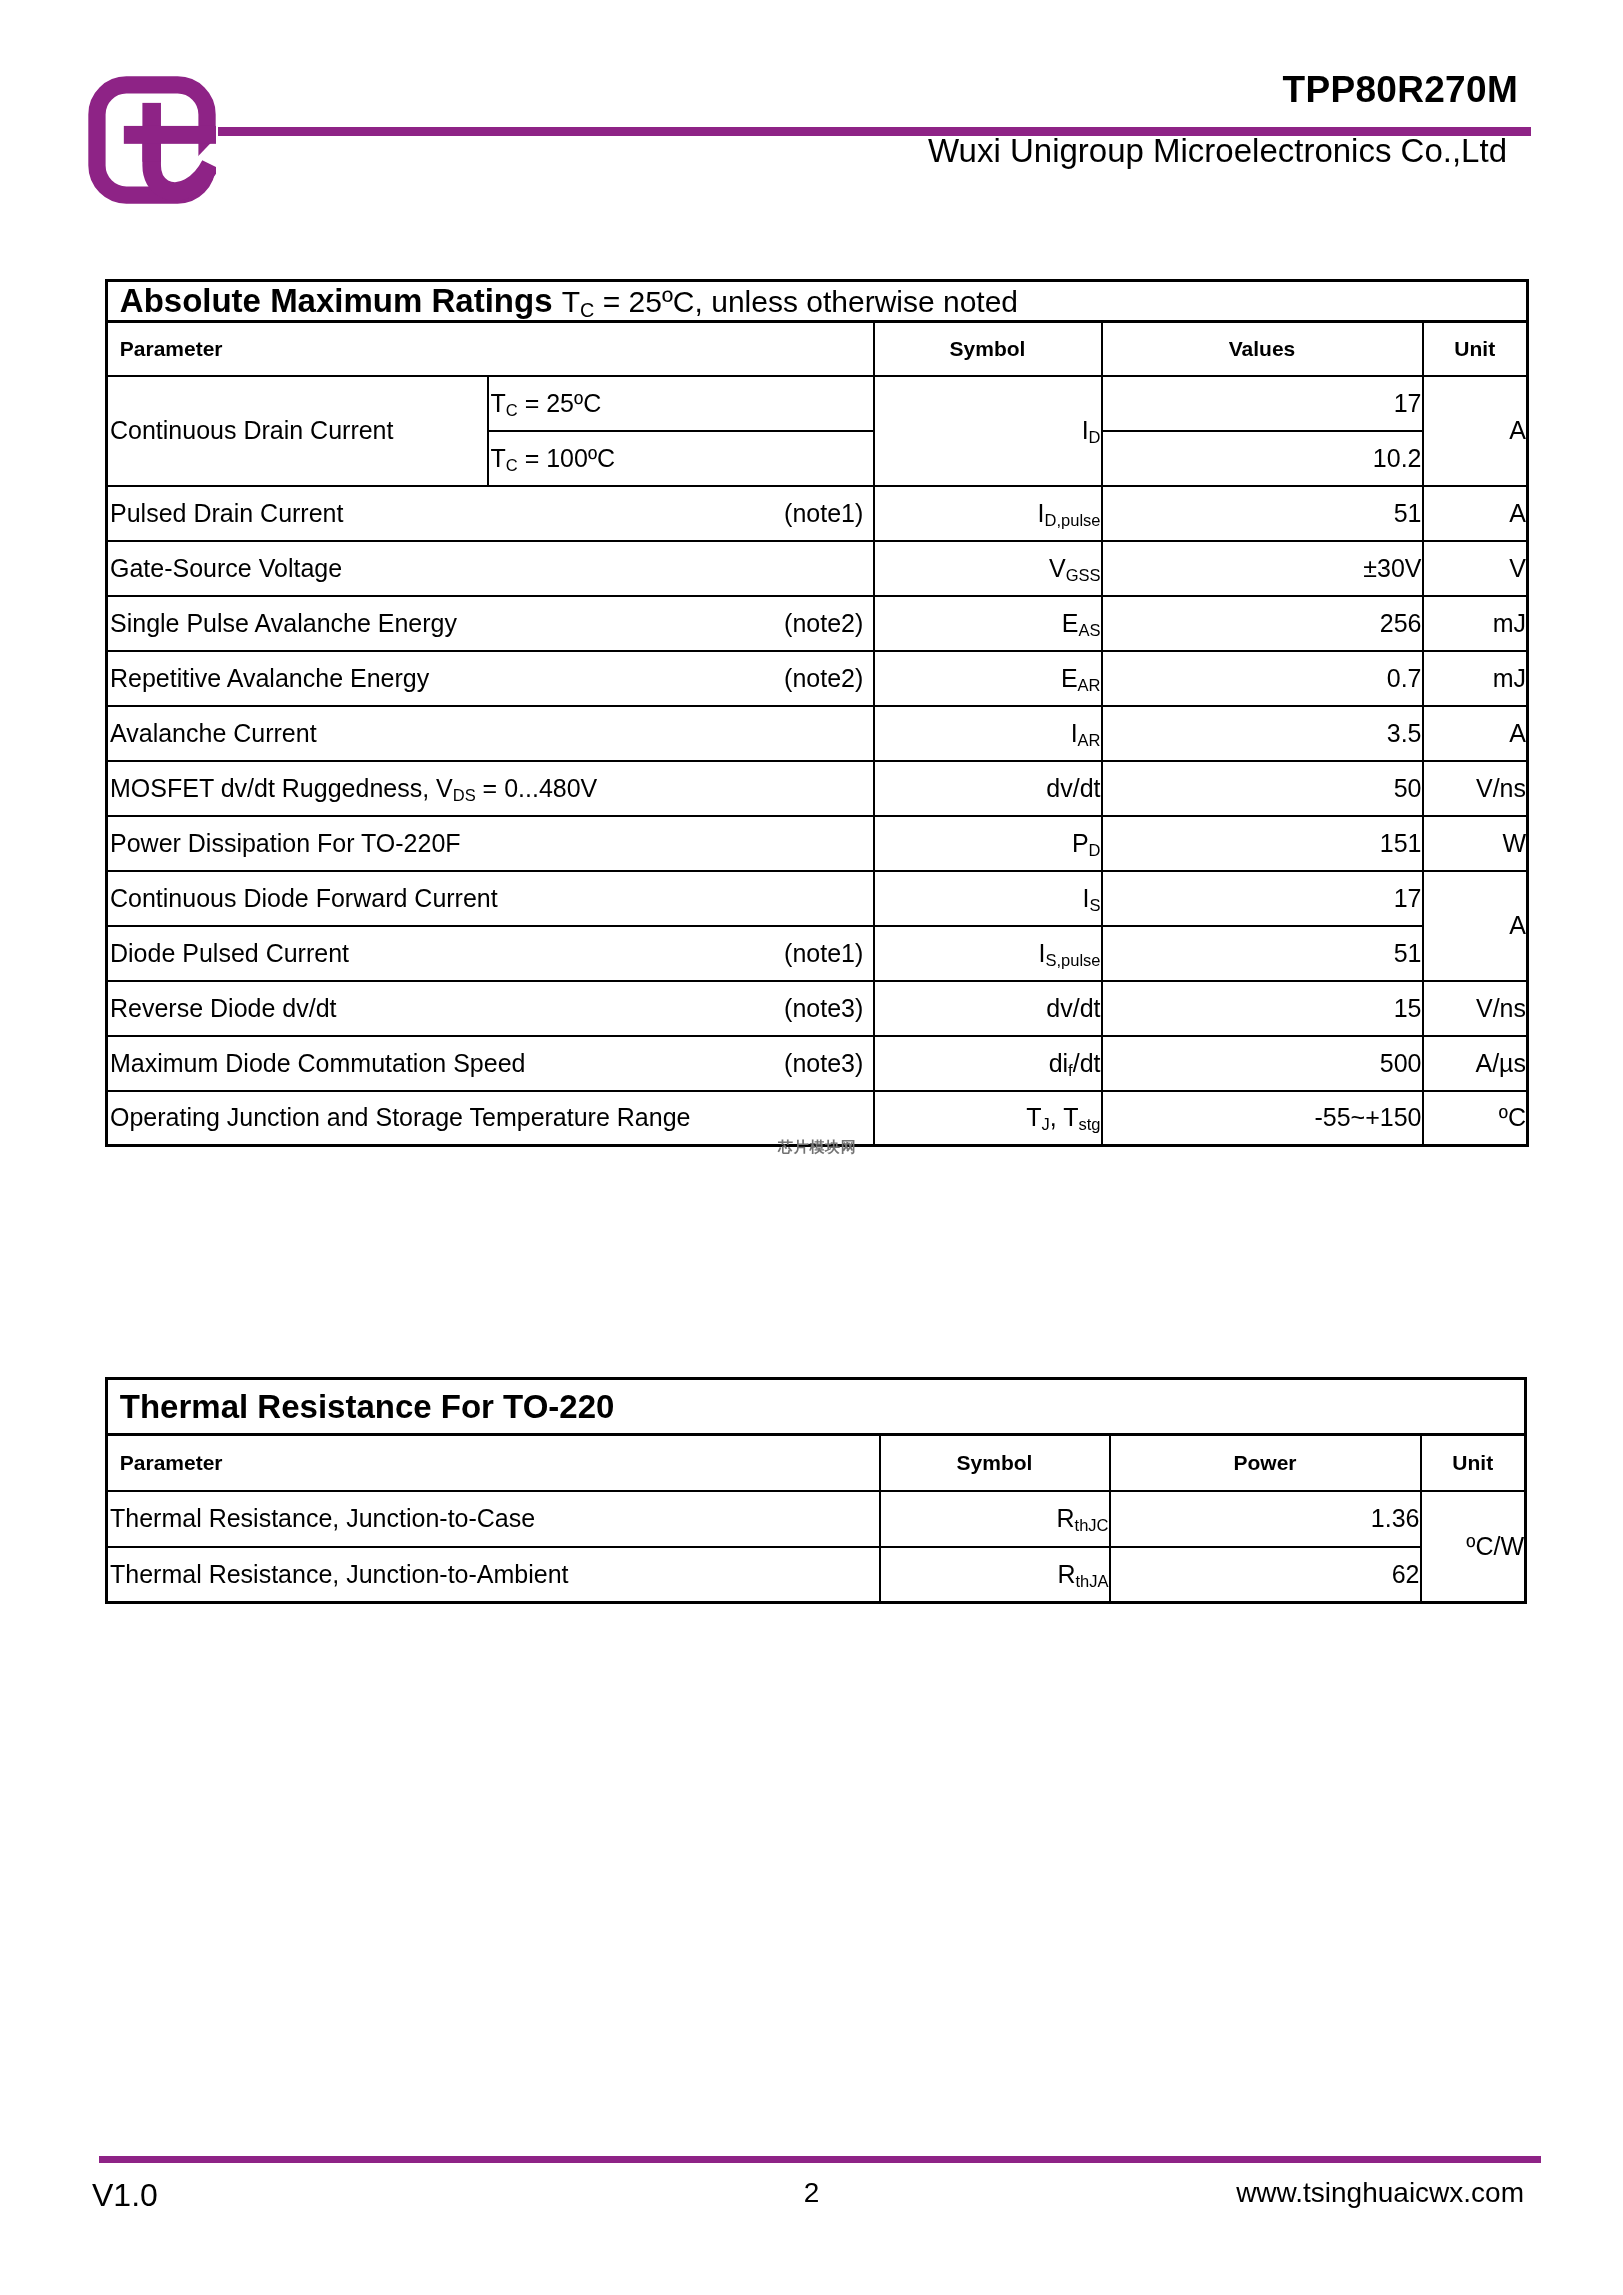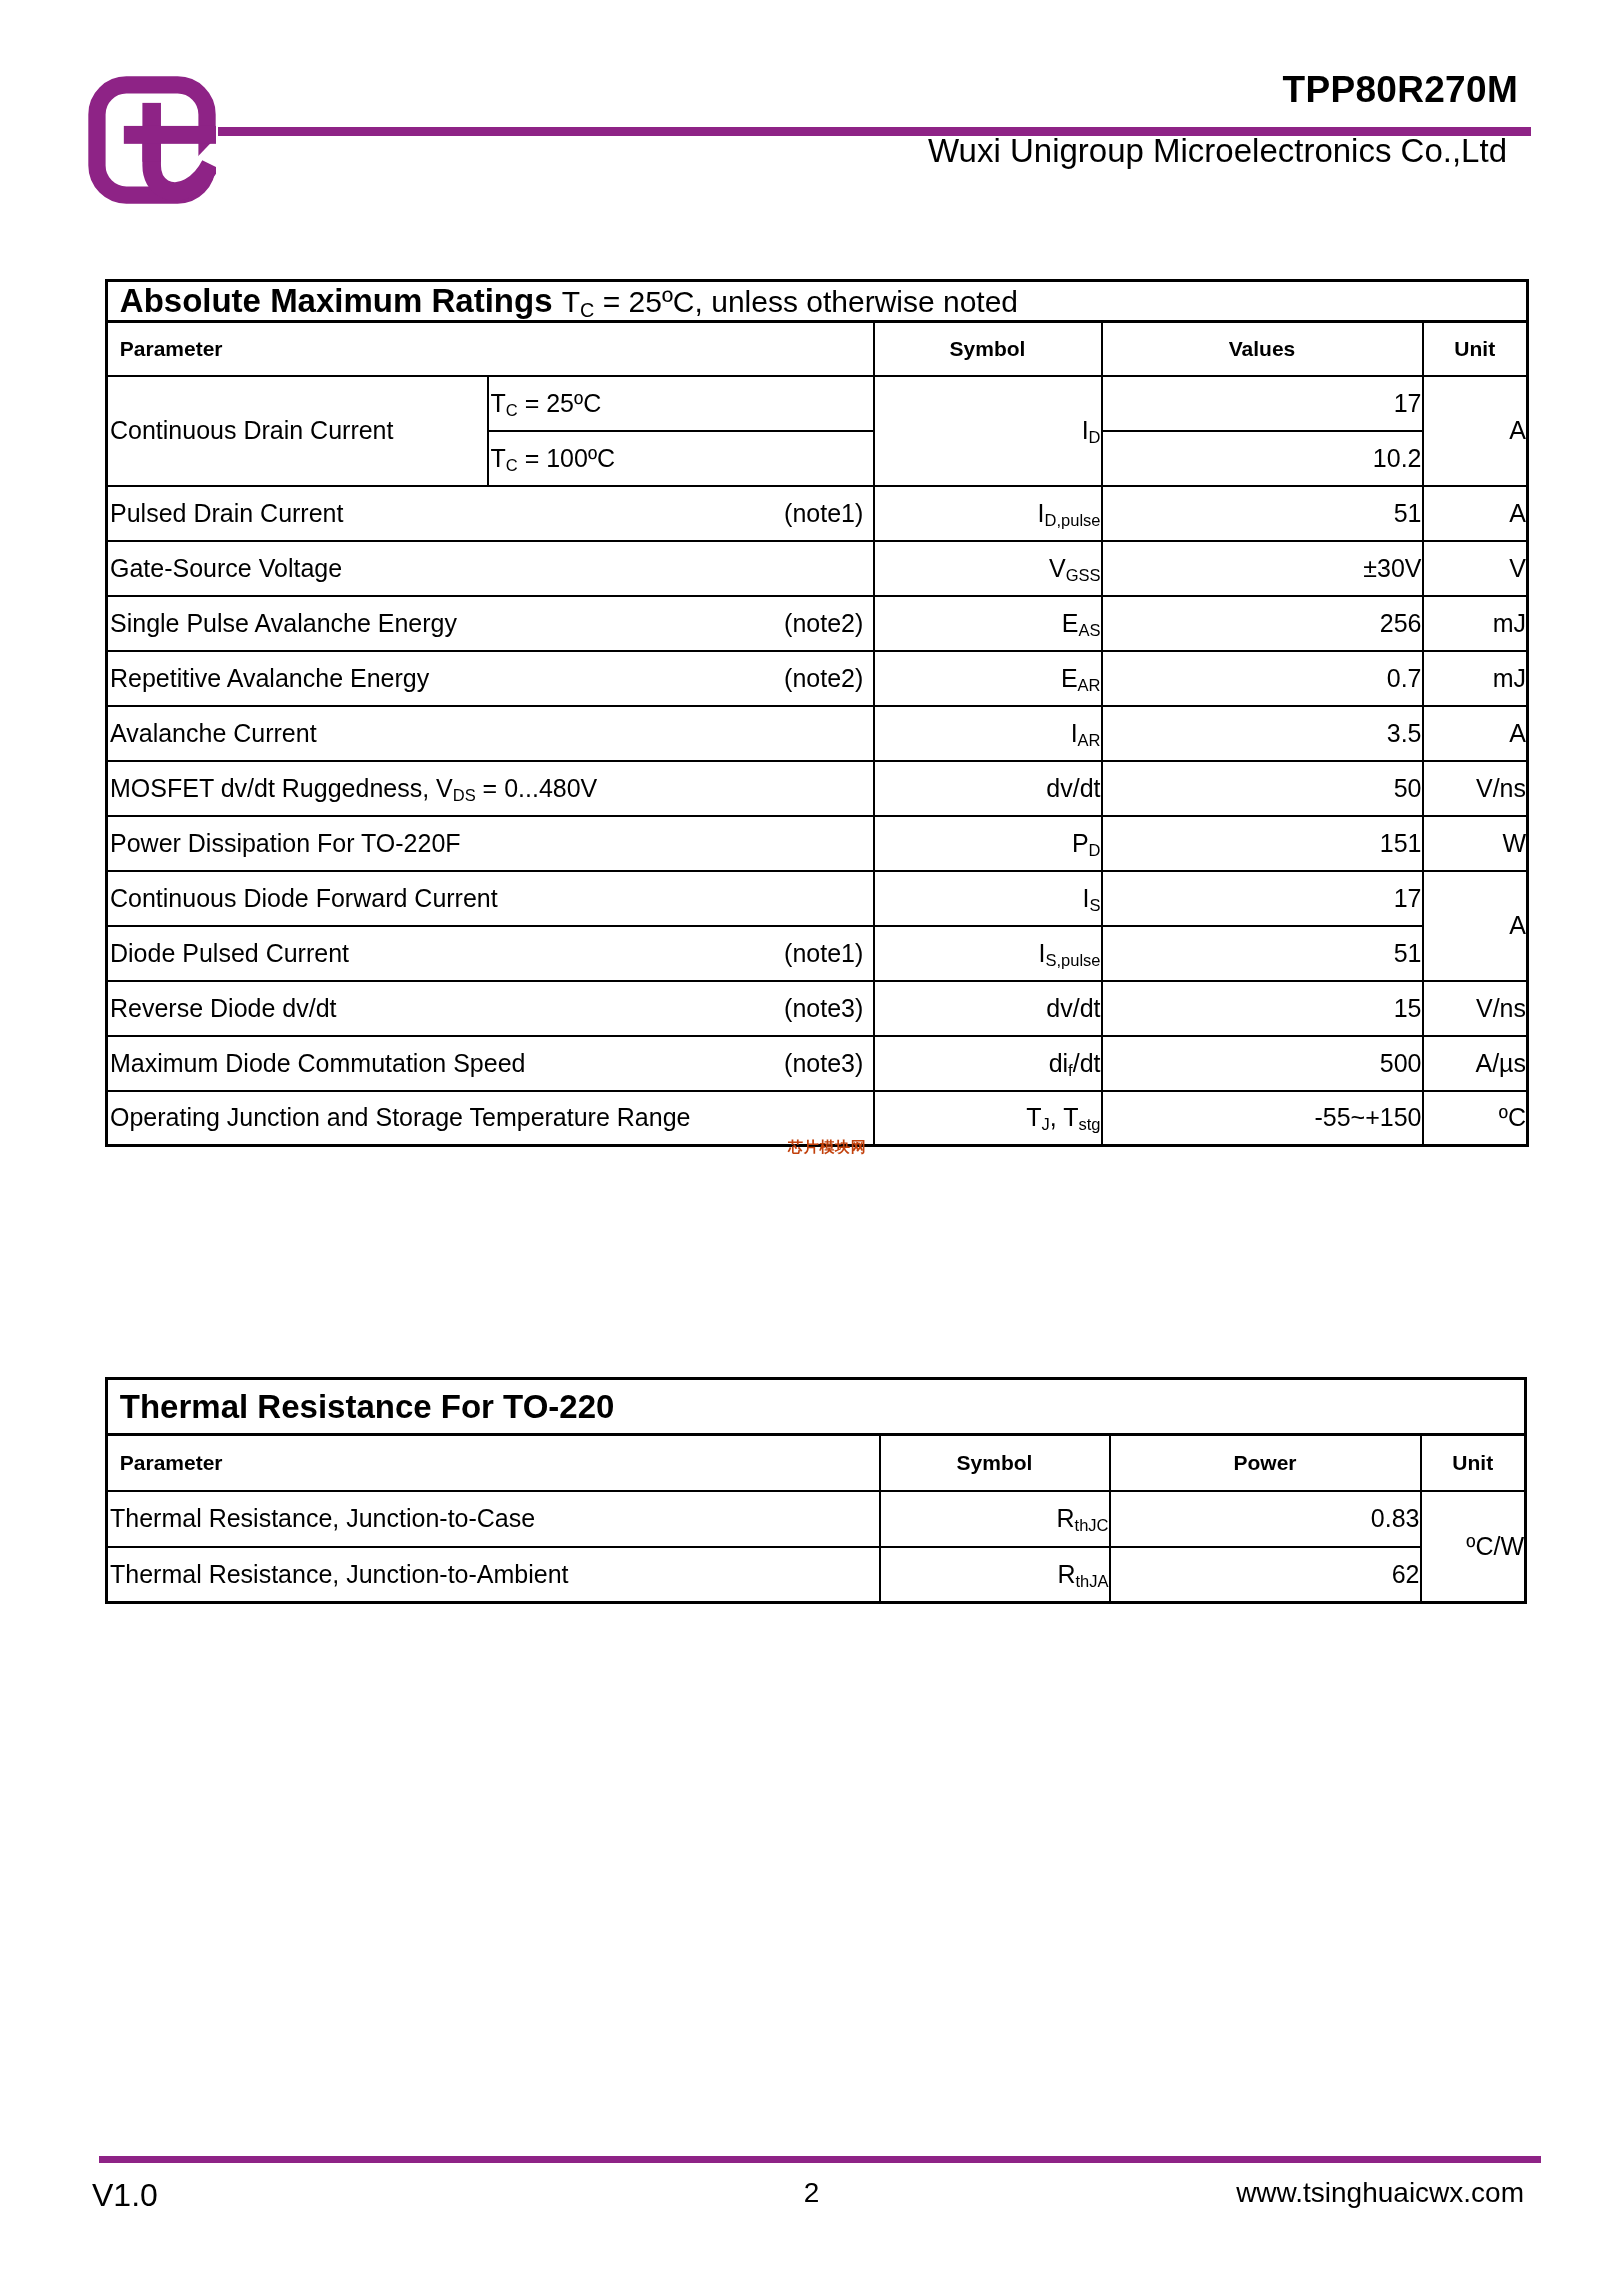--- a/index.html
+++ b/index.html
@@ -170,21 +170,21 @@
       </tr>
       <tr>
         <td class="param" colspan="2">Operating Junction and Storage Temperature Range</td>
         <td class="c">T<sub>J</sub>, T<sub>stg</sub></td>
         <td class="c">-55~+150</td>
         <td class="c" rowspan="1">ºC</td>
       </tr>
     </tbody>
 </table>
 
-<div class="watermark" style="color: #c2410c; margin-left: 10px;">芯片模块网</div>
+<div class="watermark" style="color: #737373;">芯片模块网</div>
 
 <table class="dtable" id="th-table">
   <colgroup>
       <col style="width:773px">
       <col style="width:230px">
       <col style="width:311px">
       <col style="width:105px">
     </colgroup>
   <tbody id="th-tbody">
     <tr class="ttl-row">
@@ -194,21 +194,21 @@
     </tr>
     <tr class="hdr-row">
       <th class="ph">Parameter</th>
       <th>Symbol</th>
       <th>Power</th>
       <th>Unit</th>
     </tr>
   <tr>
         <td class="param">Thermal Resistance, Junction-to-Case</td>
         <td class="c">R<sub>thJC</sub></td>
-        <td class="c">0.83</td>
+        <td class="c">1.36</td>
         <td class="c" rowspan="2">ºC/W</td>
       </tr>
       <tr>
         <td class="param">Thermal Resistance, Junction-to-Ambient</td>
         <td class="c">R<sub>thJA</sub></td>
         <td class="c">62</td>
       </tr>
     </tbody>
 </table>
 

